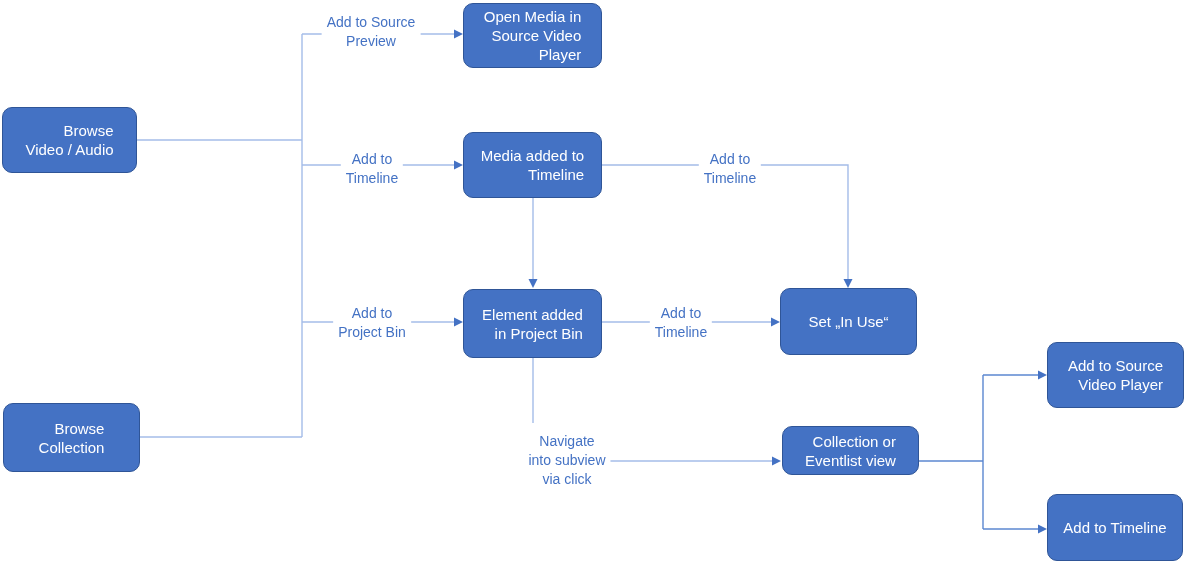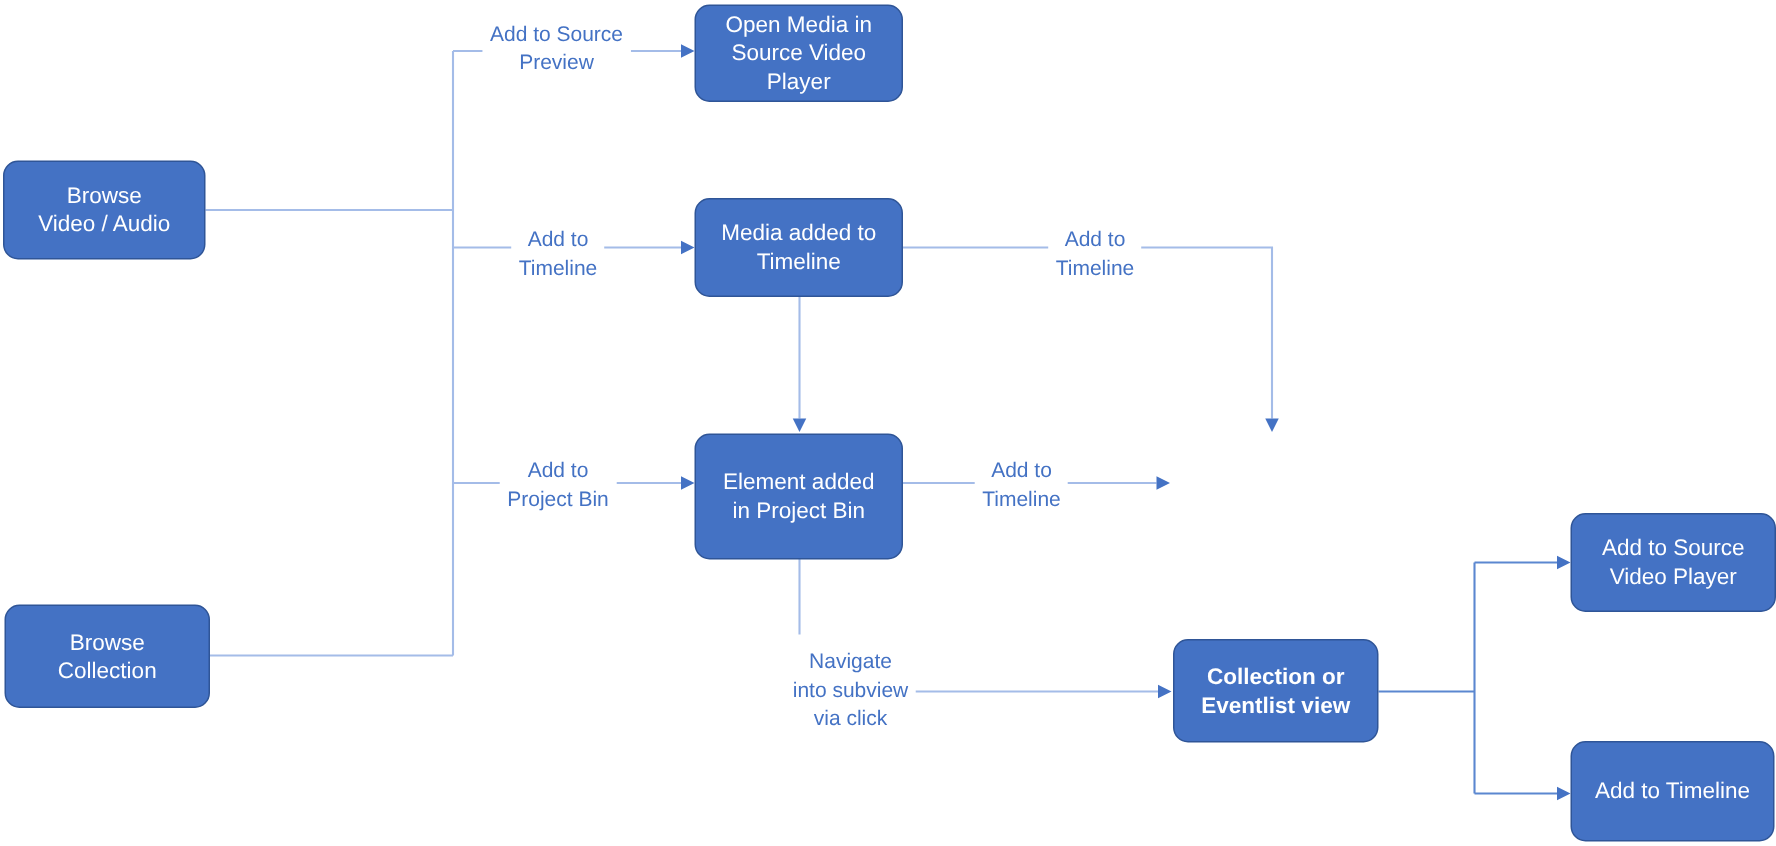--- a/index.html
+++ b/index.html
@@ -32,21 +32,21 @@
   .node {
     position: absolute;
     box-sizing: border-box;
     background: var(--node-fill);
     border: 1.4px solid var(--node-border);
     border-radius: 10px;
     color: var(--node-text);
     display: flex;
     align-items: center;
     justify-content: center;
-    text-align: center;
+    text-align: right;
     font-size: 15px;
     line-height: 19px;
     white-space: pre-line;
     padding: 2px 4px;
   }
   .edge-label {
     position: absolute;
     transform: translate(-50%, -50%);
     background: var(--canvas-bg);
     color: var(--label-text);
@@ -123,25 +123,28 @@
   </div>
   <div class="node" style="left:463px; top:3px; width:139px; height:65px;">
     <span>Open Media in
 Source Video
 Player</span>
   </div>
   <div class="node" style="left:463px; top:132px; width:139px; height:66px;">
     <span>Media added to
 Timeline</span>
   </div>
-  <div class="node" style="left:463px; top:289px; width:139px; height:84px;">
+  <div class="node" style="left:463px; top:289px; width:139px; height:69px;">
     <span>Element added
 in Project Bin</span>
   </div>
-  <div class="node" style="left:782px; top:426px; width:137px; height:69px;font-weight:bold;">
+  <div class="node" style="left:780px; top:288px; width:137px; height:67px;">
+    <span>Set „In Use“</span>
+  </div>
+  <div class="node" style="left:782px; top:426px; width:137px; height:49px;">
     <span>Collection or
 Eventlist view</span>
   </div>
   <div class="node" style="left:1047px; top:342px; width:137px; height:66px;">
     <span>Add to Source
 Video Player</span>
   </div>
   <div class="node" style="left:1047px; top:494px; width:136px; height:67px;">
     <span>Add to Timeline</span>
   </div>

